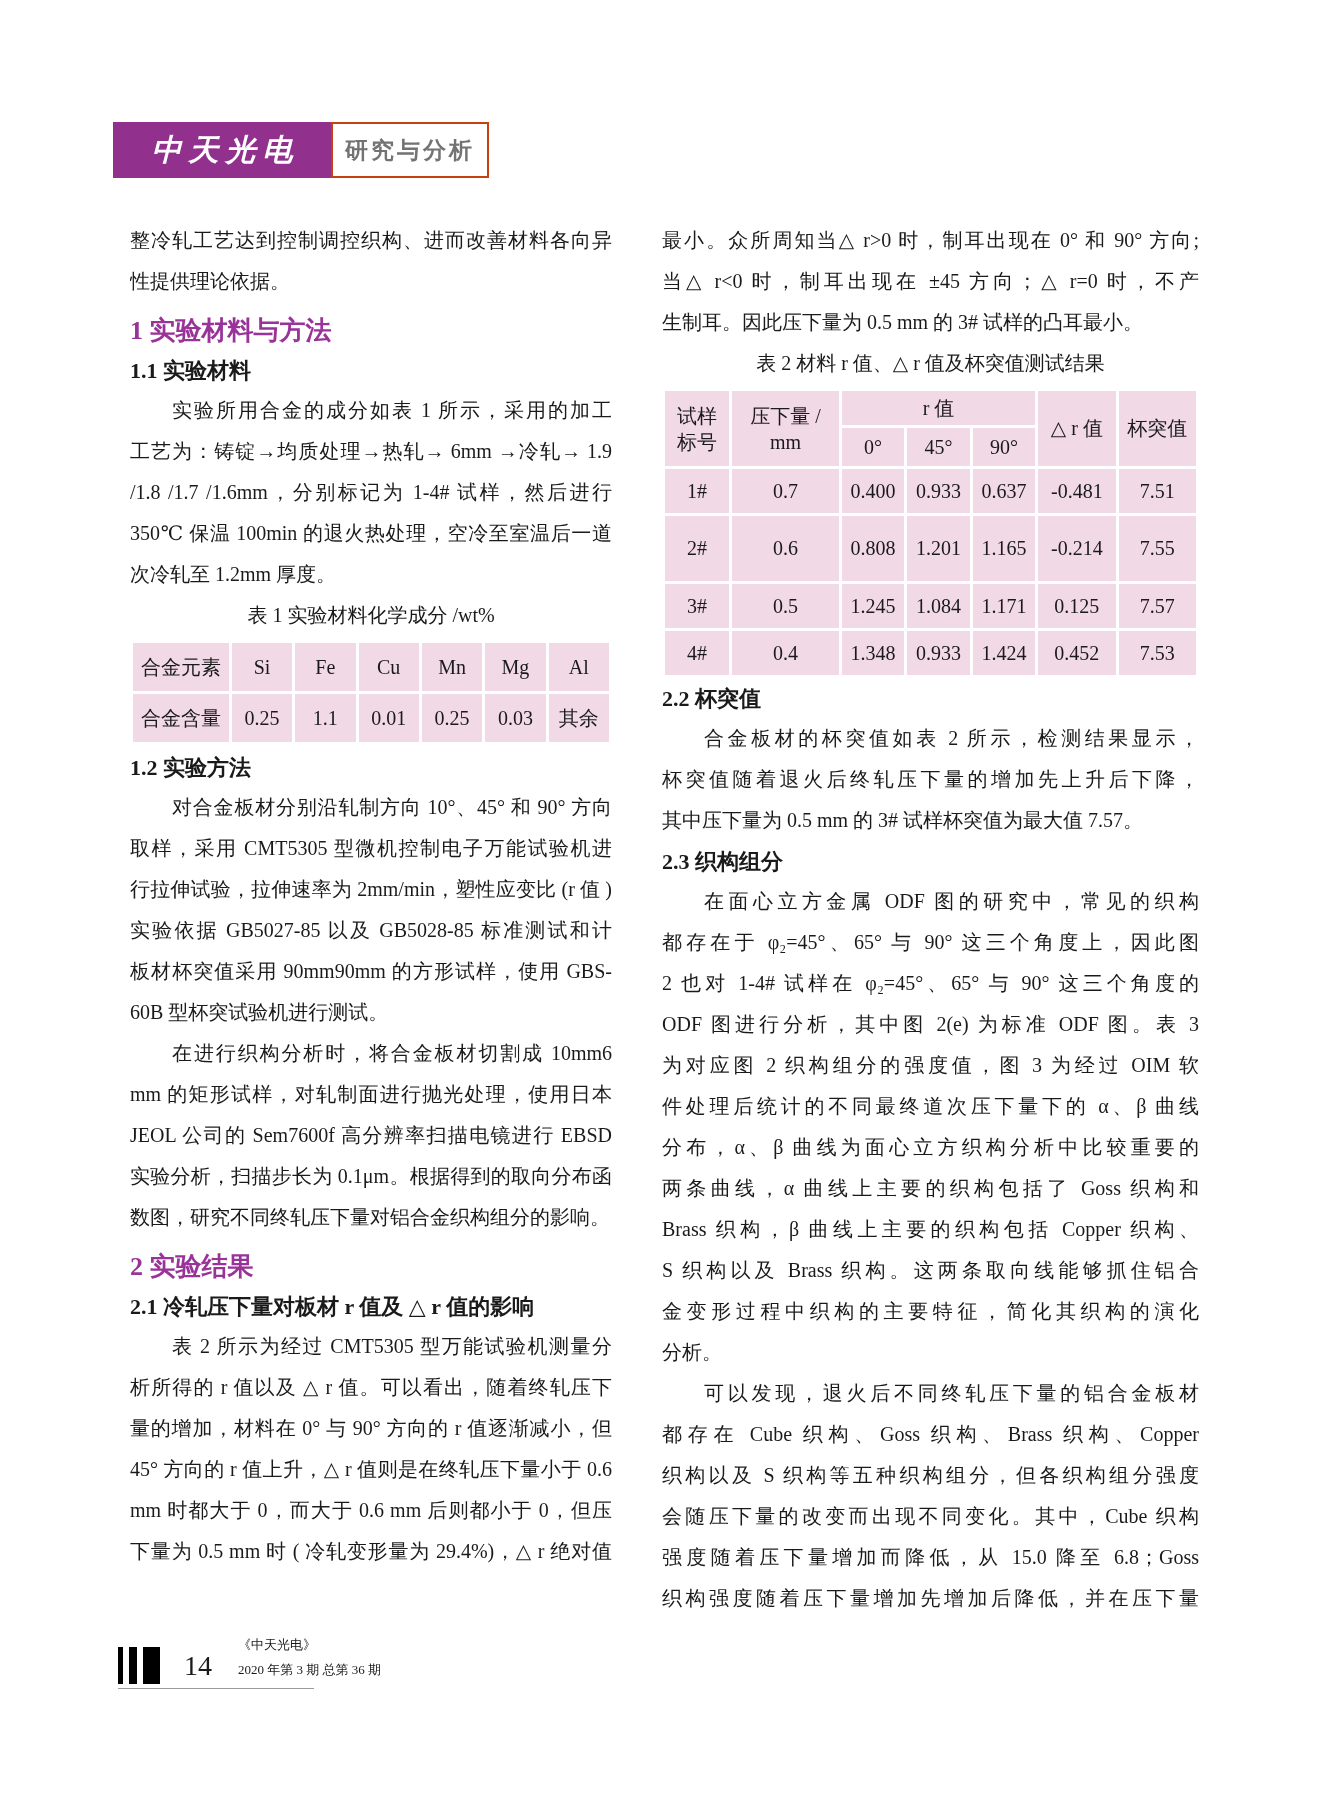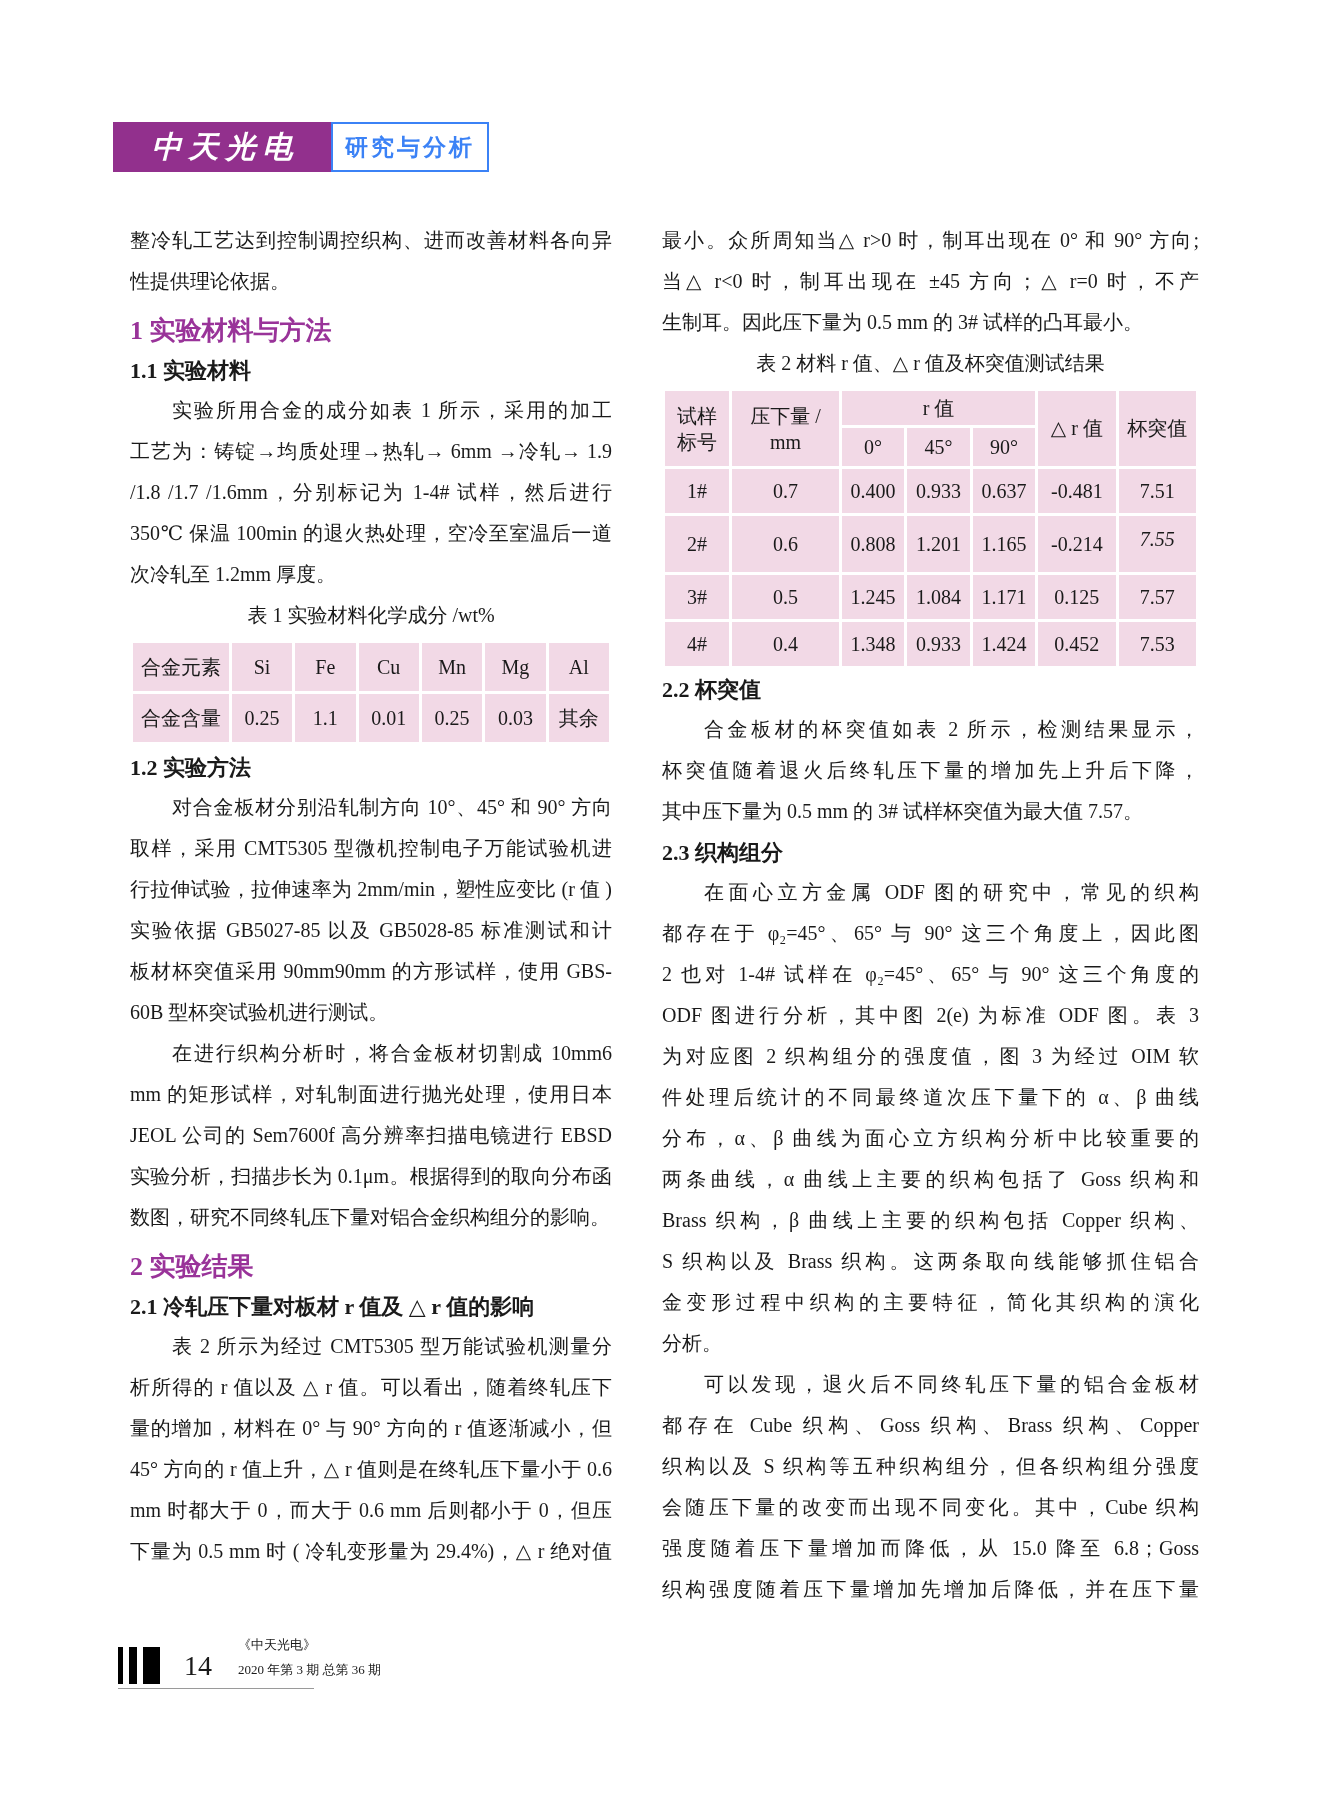--- a/index.html
+++ b/index.html
@@ -1,23 +1,23 @@
 <!DOCTYPE html>
 <html><head>
 <meta charset="utf-8">
 <style>
   html,body{margin:0;padding:0;background:#ffffff;}
   .page{position:relative;width:1323px;height:1796px;background:#ffffff;overflow:hidden;
         font-family:"Liberation Serif","DejaVu Serif",serif;color:#1a1a1a;}
 
   
-  .hdr{position:absolute;left:113px;top:122px;height:50px;display:flex;}
+  .hdr{position:absolute;left:113px;top:122px;height:56px;display:flex;}
   .logo{width:218px;background:#92308d;color:#ffffff;display:flex;align-items:center;justify-content:center;
         font-size:30px;font-weight:bold;font-style:italic;letter-spacing:7px;padding-left:7px;box-sizing:border-box;}
-  .secbox{width:158px;border:2px solid #3b82f6;box-sizing:border-box;color:#3b82f6;background:#ffffff;
+  .secbox{width:158px;border:2px solid #c2410c;box-sizing:border-box;color:#737373;background:#ffffff;
         display:flex;align-items:center;justify-content:center;font-size:23px;font-weight:bold;letter-spacing:3px;}
 
   
   .col{position:absolute;top:220px;}
   .col-left{left:130px;width:482px;}
   .col-right{left:662px;width:537px;}
 
   .ln{font-size:20px;line-height:41px;height:41px;overflow:hidden;
       text-align:justify;text-align-last:justify;text-justify:inter-ideograph;}
   .ln.first{padding-left:42px;}
@@ -32,21 +32,21 @@
   td{background:#f2d9e6;border:3px solid #ffffff;text-align:center;vertical-align:middle;
      font-size:20px;padding:0;overflow:hidden;}
   .t1{margin:4px 0 8px 0;}
   .t1 td{height:48px;}
   .t1 td.wide{width:20%;}
   .t2{margin:4px 0 6px 0;}
   .t2 td.hr1{height:34px;}
   .t2 td.hr2{height:38px;}
   .t2 td.dr{height:44px;}
   .t2 .stack div{line-height:26px;}
-  .t2 td.va-top{vertical-align:top;padding-top:12px;font-style:italic;}
+  .t2 td.va-top{vertical-align:top;padding-top:21px;}
   .t2 .c-sample{width:12%;} .t2 .c-red{width:20%;}
   .t2 .c-a{width:13%;} .t2 .c-dr{width:14.5%;} .t2 .c-cup{width:14.5%;}
 
   
   .foot{position:absolute;left:118px;top:1630px;width:460px;height:72px;}
   .bars{position:absolute;left:0;top:17px;display:flex;align-items:flex-end;gap:6px;height:37px;}
   .bars i{display:block;background:#000;height:37px;}
   .bars i.b1{width:5px;} .bars i.b2{width:8px;} .bars i.b3{width:17px;}
   .pagenum{position:absolute;left:66px;top:20px;font-size:28px;}
   .frule{position:absolute;left:0;top:58px;width:196px;height:1px;background:#9a9a9a;}

